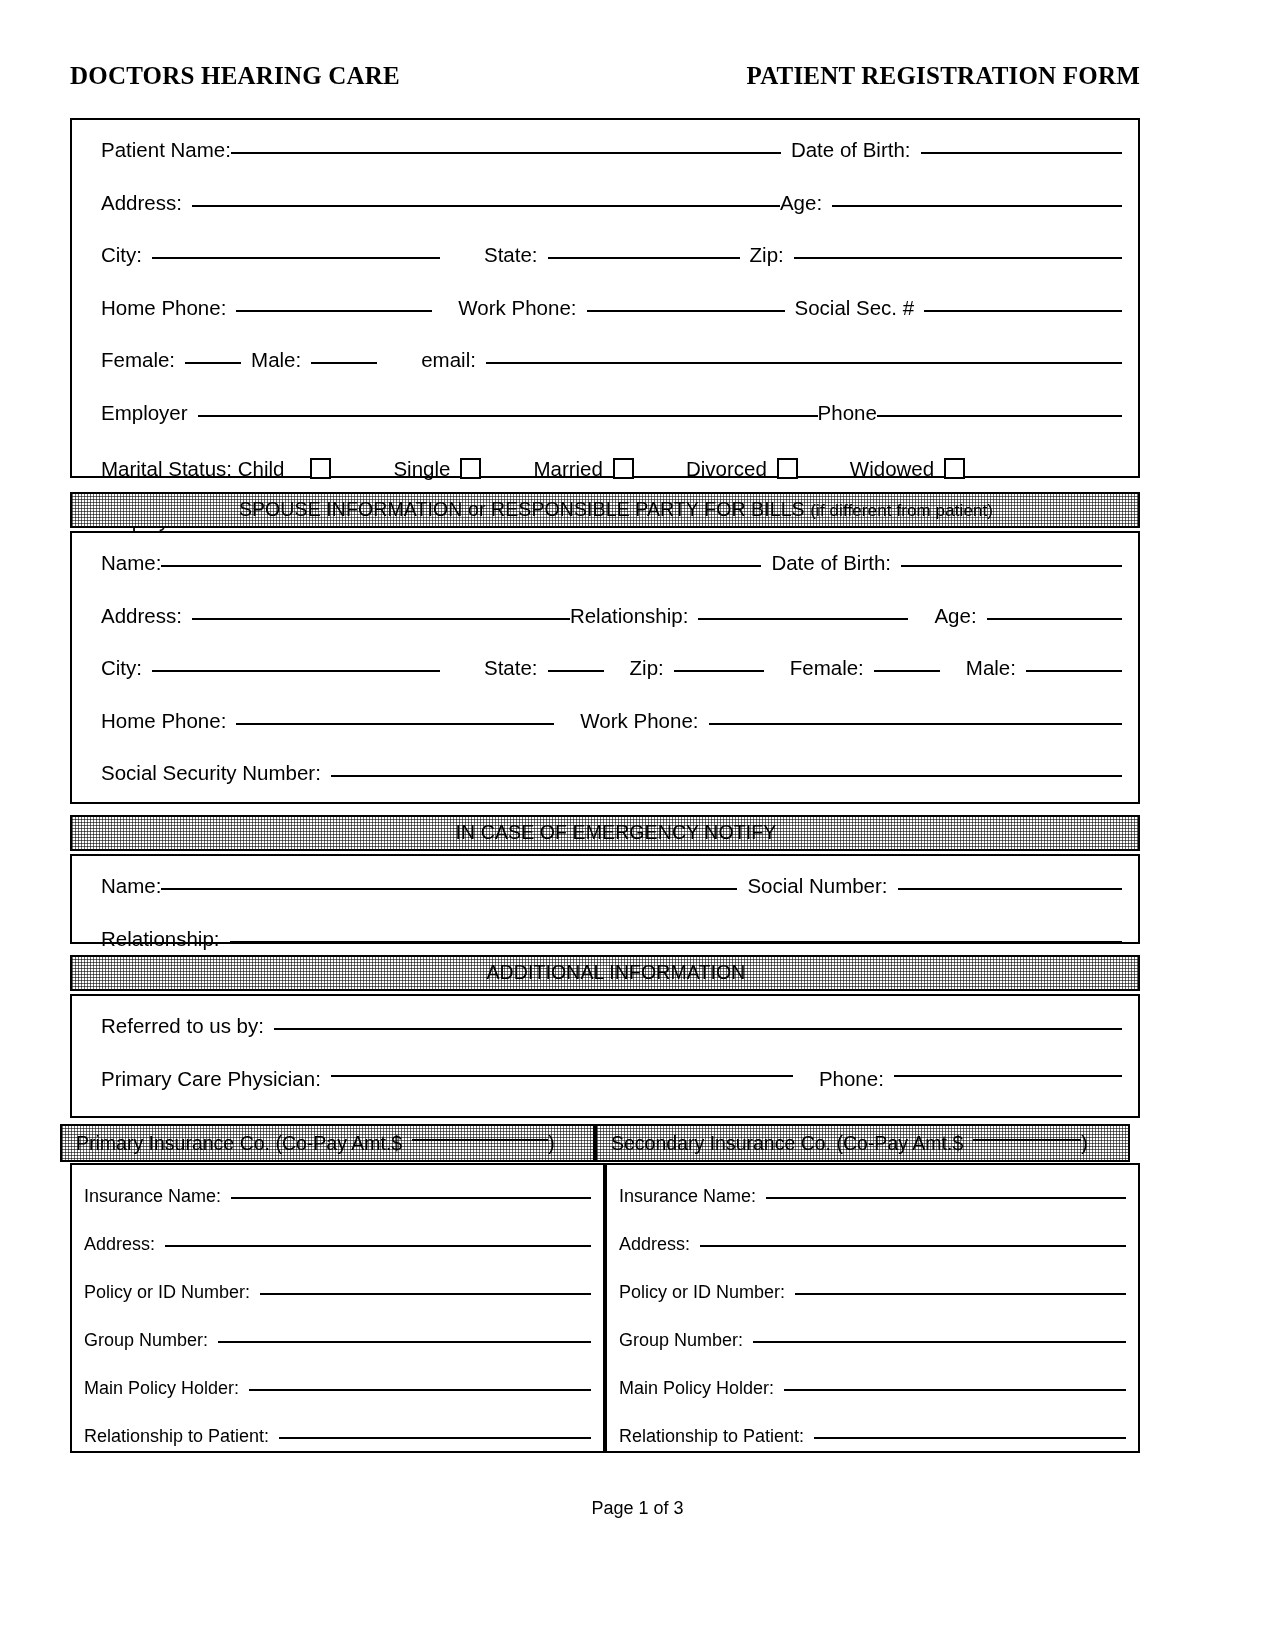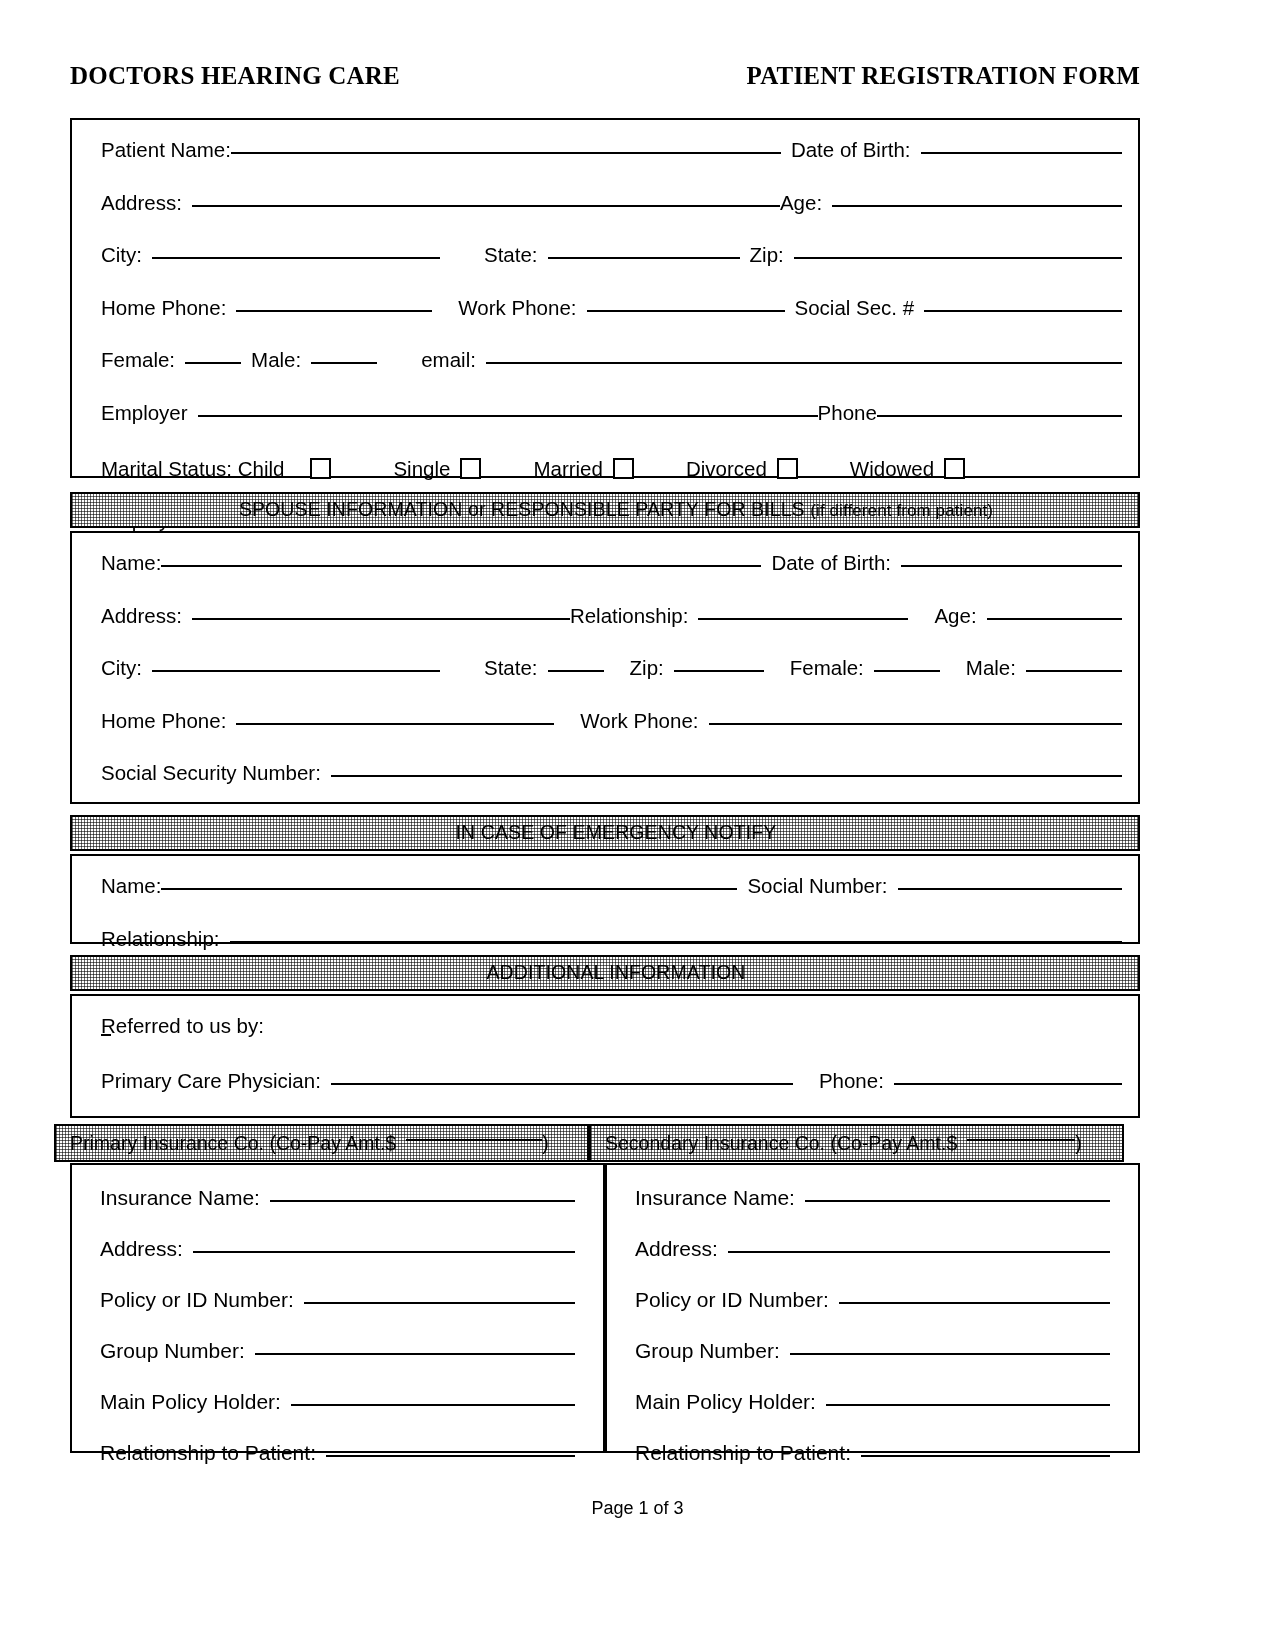--- a/index.html
+++ b/index.html
@@ -79,21 +79,21 @@
     white-space: nowrap;
     line-height: 1;
   }
   .band-text .small {
     font-size: 17px;
   }
 
   
   .band-split {
     position: absolute;
-    left: 54px;
+    left: 60px;
     width: 1070px;
     height: 38px;
     box-sizing: border-box;
     display: flex;
   }
   .band-cell {
     box-sizing: border-box;
     border: 2.5px solid #000;
     background-color: #ffffff;
     background-image:
@@ -169,24 +169,24 @@
     box-sizing: border-box;
     border: 2.5px solid #000;
     width: 535px;
     height: 290px;
     padding-top: 22px;
     background: #fff;
   }
   .ins-row {
     display: flex;
     align-items: baseline;
-    font-size: 21px;
+    font-size: 18px;
     line-height: 1;
     white-space: nowrap;
-    padding: 0 28px;
+    padding: 0 12px;
     margin-bottom: 30px;
   }
 </style>
 </head>
 <body>
 
 <div class="page">
 
   <div class="doc-header">
     <div class="left">DOCTORS HEARING CARE</div>
@@ -406,27 +406,27 @@
       <span class="rule grow"></span>
     </div>
   </div>
 
   <div class="band" style="top:955px;">
     <div class="band-text">ADDITIONAL INFORMATION</div>
   </div>
 
   <div class="block" style="top:994px; height:124px; padding-top:20px;">
 
-    <div class="row" style="margin-bottom:32px;flex-direction:column;">
+    <div class="row" style="margin-bottom:32px;">
       <span class="lbl">Referred to us by:</span>
       <span class="gap-sm"></span>
       <span class="rule grow"></span>
     </div>
 
-    <div class="row" style="margin-bottom:48px;">
+    <div class="row" style="margin-bottom:48px;align-items:center;">
       <span class="lbl">Primary Care Physician:</span>
       <span class="gap-sm"></span>
       <span class="rule" style="width:462px;"></span>
       <span class="gap-md"></span>
       <span class="lbl">Phone:</span>
       <span class="gap-sm"></span>
       <span class="rule grow"></span>
     </div>
 
     <div class="row">

